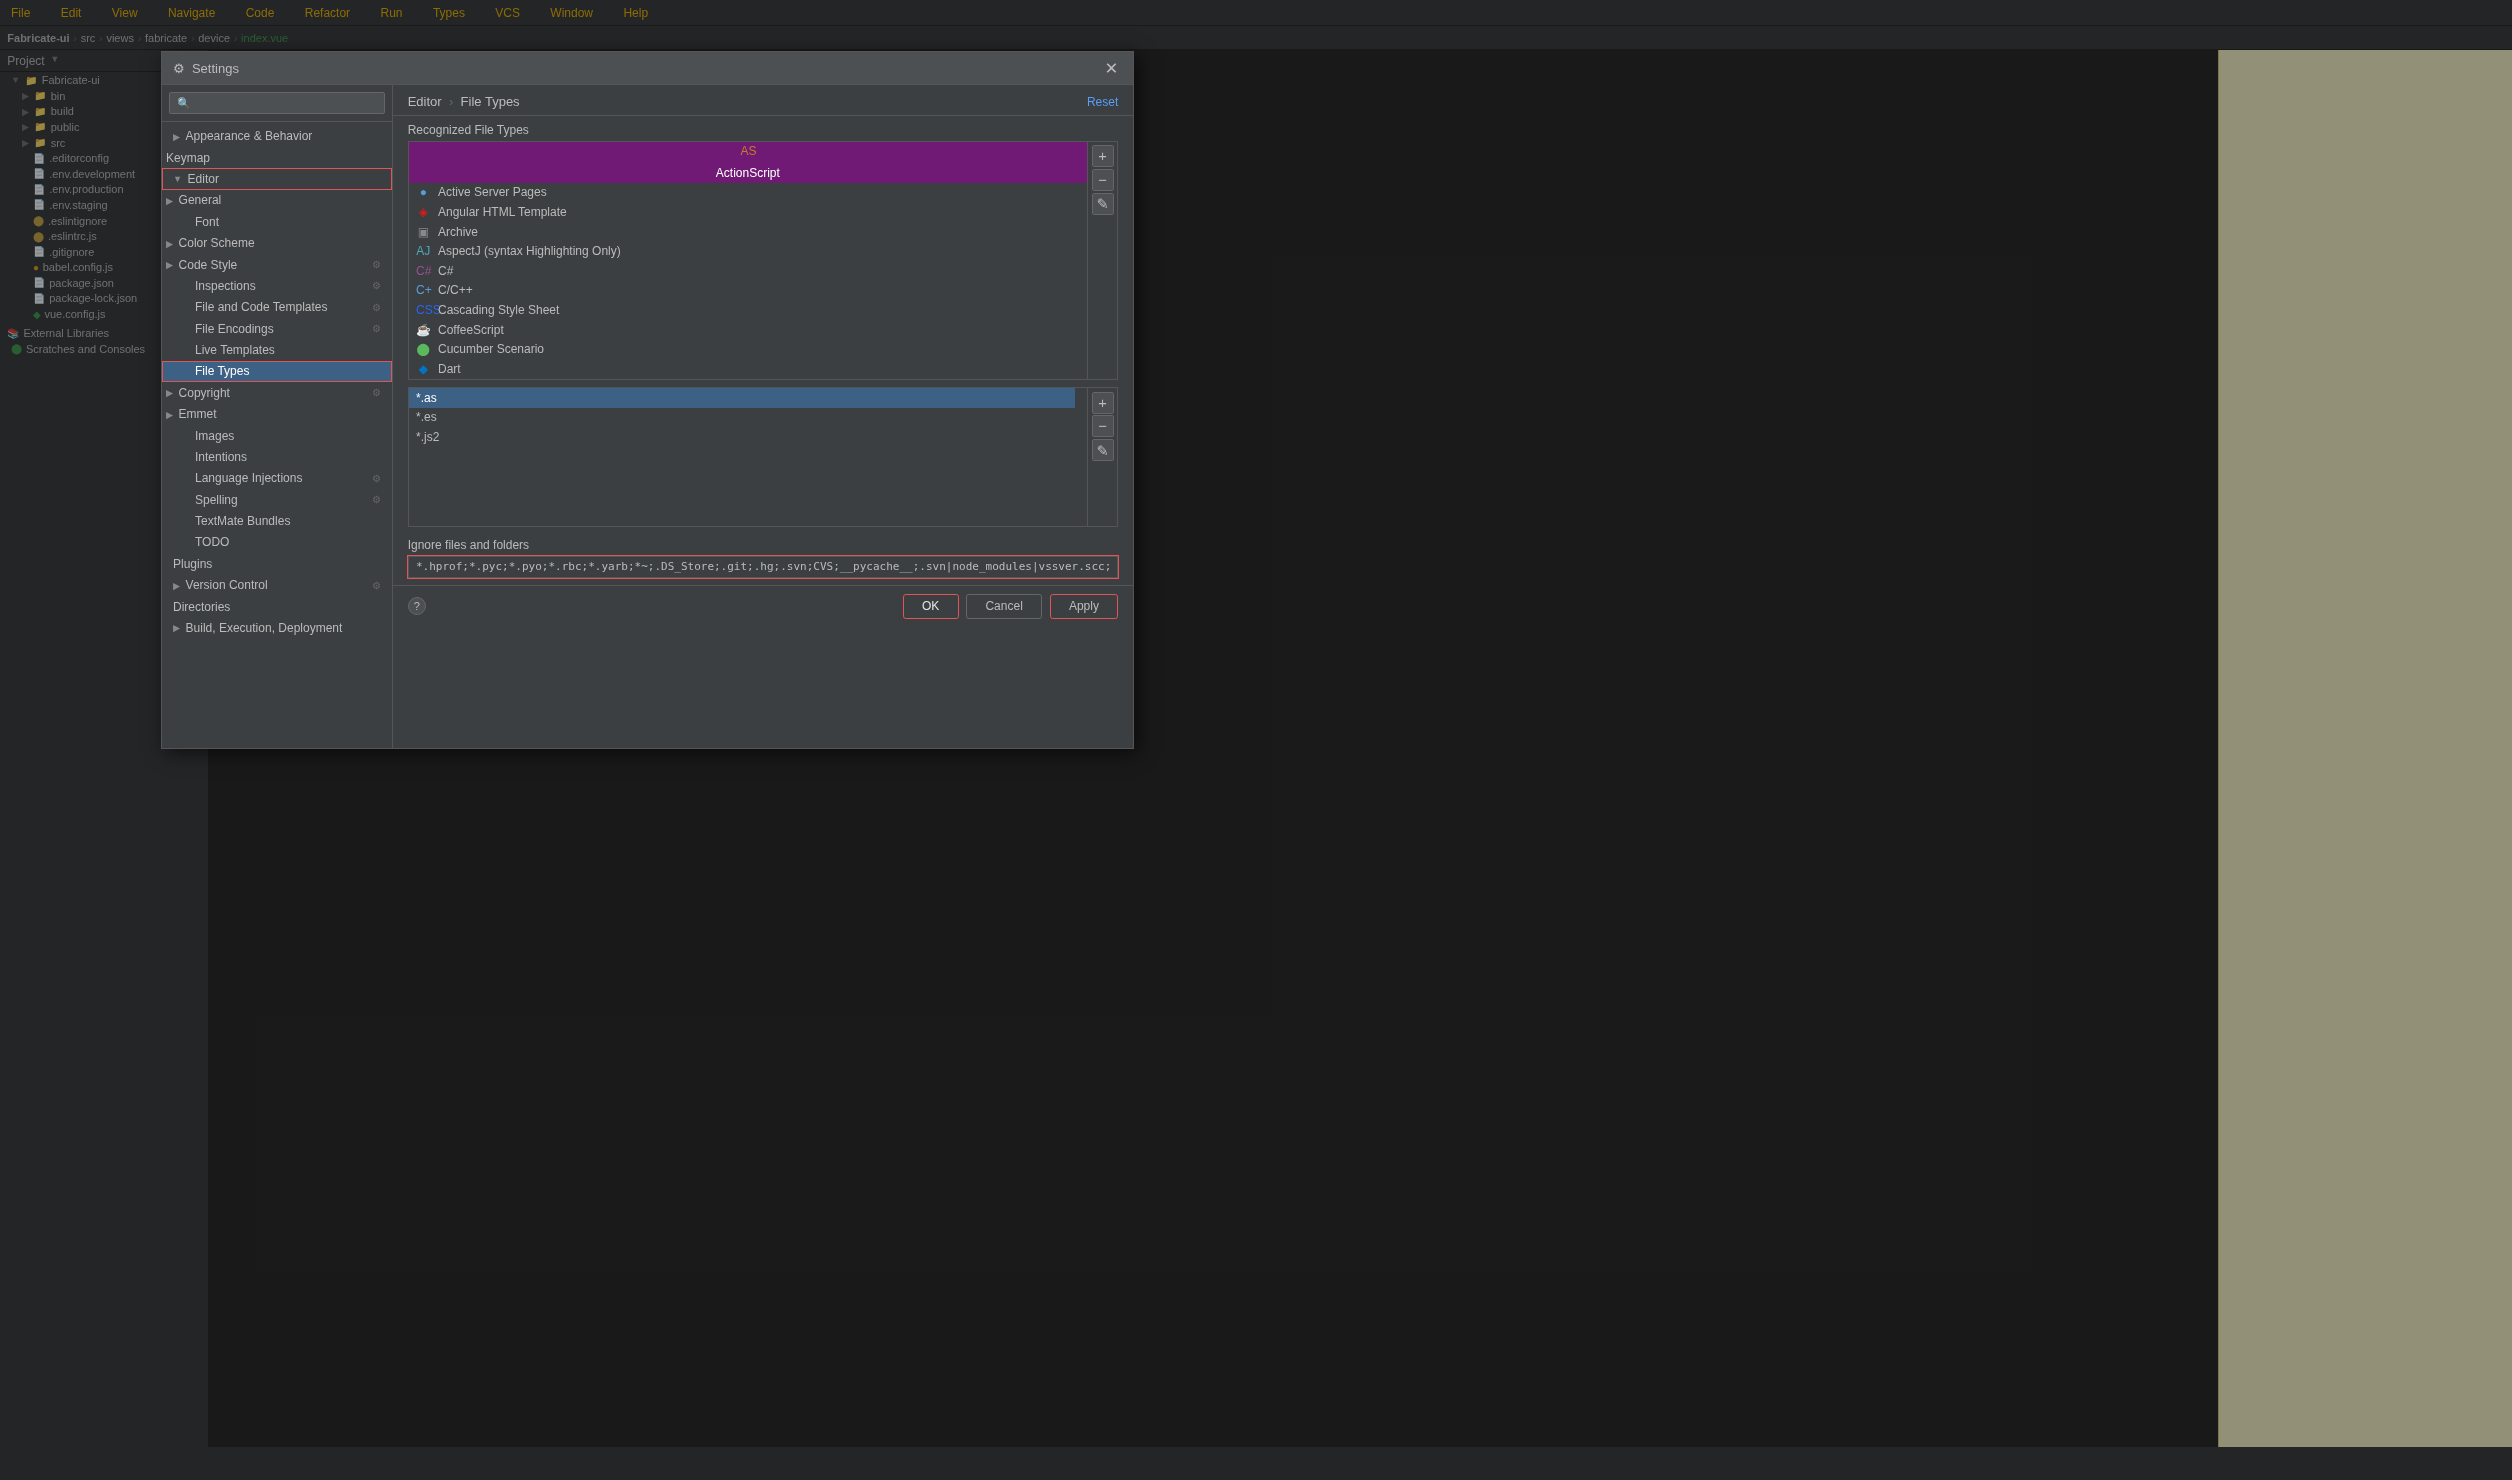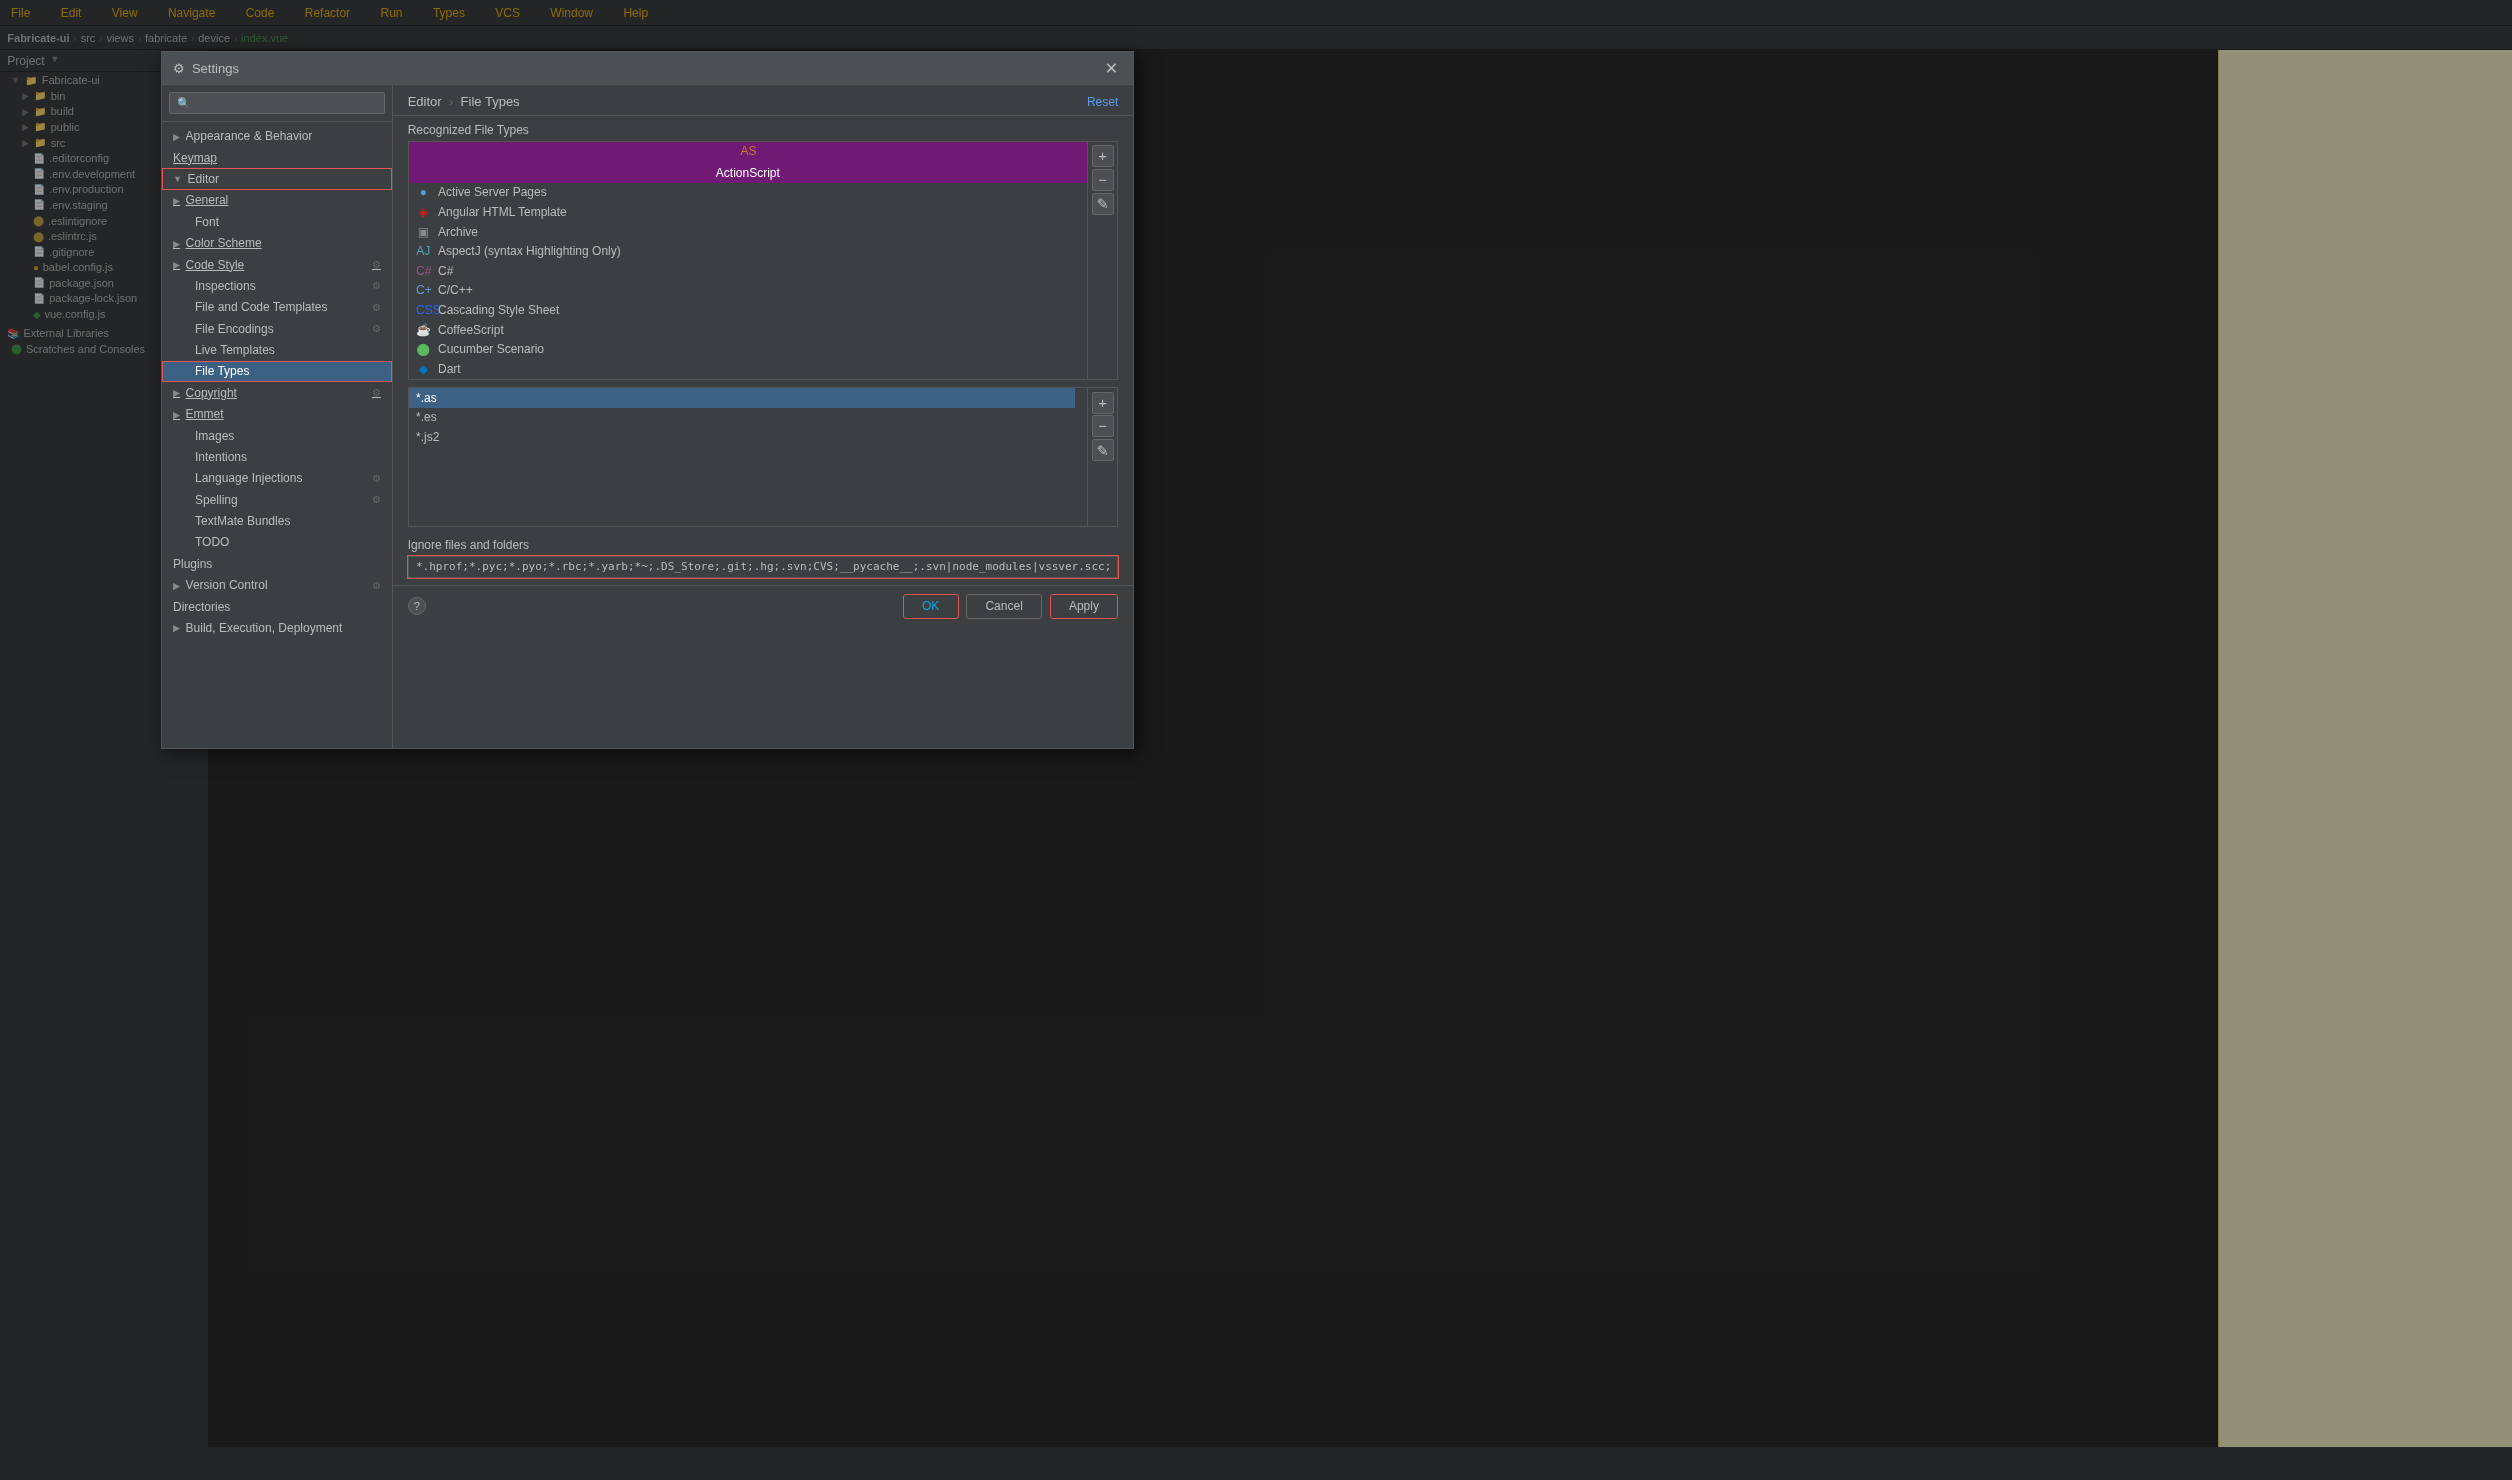--- a/index.html
+++ b/index.html
@@ -208,21 +208,21 @@
       font-size: 12px;
       color: #bbb;
       cursor: pointer;
       display: flex;
       align-items: center;
       gap: 5.5px;
       position: relative;
     }
     .nav-item.selected { background: #3d6185; color: #fff; }
     .nav-item .nav-arrow { font-size: 9.2px; color: #888; }
-    .nav-item.indent1 { padding-left: 11px; text-decoration: underline; }
+    .nav-item.indent1 { padding-left: 4px; }
     .nav-item.indent2 { padding-left: 33px; }
     .nav-item .settings-indicator {
       margin-left: auto;
       color: #666;
       font-size: 10px;
     }
     .editor-group-box {
       outline: 1.8px solid #e05555;
       outline-offset: -1.8px;
       background: transparent;
@@ -341,21 +341,21 @@
 
     .dialog-btn {
       padding: 4.6px 18.4px;
       font-size: 12px;
       cursor: pointer;
       border-radius: 2.8px;
     }
     .btn-ok {
       background: #3c3f41;
       border: 1.8px solid #e05555;
-      color: #0ea5e9;
+      color: #e5e5e5;
     }
     .btn-cancel {
       background: #3c3f41;
       border: 0.9px solid #666;
       color: #bbb;
     }
     .btn-apply {
       background: #3c3f41;
       border: 1.8px solid #e05555;
       color: #bbb;

